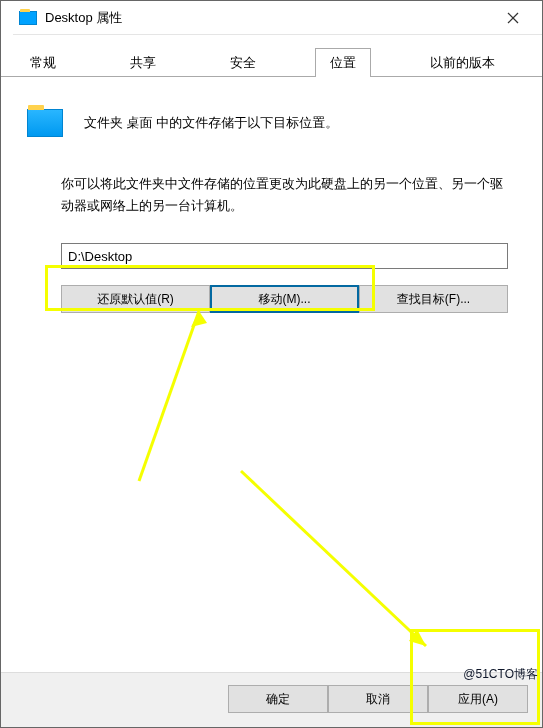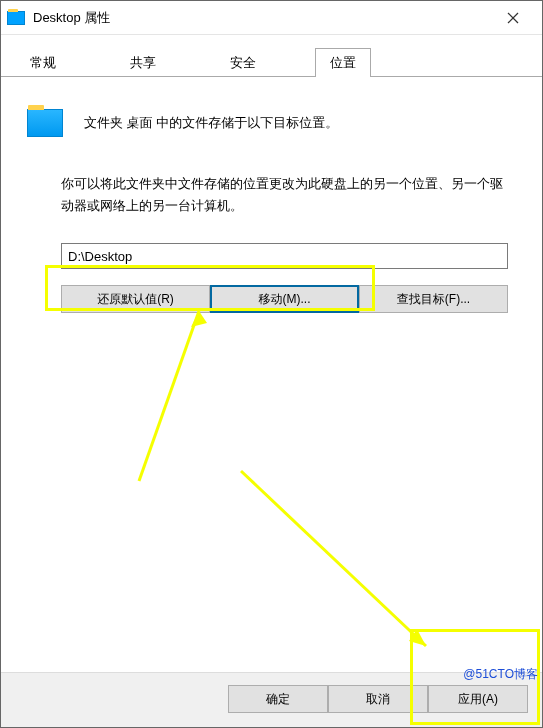--- a/index.html
+++ b/index.html
@@ -25,20 +25,21 @@
       flex-direction: column;
       position: relative;
     }
     .titlebar {
       height: 34px;
       display: flex;
       align-items: center;
       padding: 0 6px;
       background: #fff;
       border-bottom: 1px solid #e5e5e5;
+      margin-left: 12px;
     }
     .titlebar-icon {
       width: 18px;
       height: 14px;
       background: #00a2ff;
       border: 1px solid #0084d1;
       margin-right: 8px;
       position: relative;
     }
     .titlebar-icon::before {
@@ -175,21 +176,21 @@
     }
     .anno-arrow {
       position: absolute;
       pointer-events: none;
     }
     .watermark {
       position: absolute;
       right: 4px;
       bottom: 44px;
       font-size: 12px;
-      color: #1d4ed8;
+      color: #0f172a;
       pointer-events: none;
     }
   </style>
 </head>
 <body>
 
 <div class="window">
 
   <div class="titlebar">
     <div class="titlebar-icon"></div>
@@ -200,20 +201,21 @@
         <line x1="11" y1="1" x2="1" y2="11" stroke="#333" stroke-width="1.2"></line>
       </svg>
     </div>
   </div>
 
   <div class="tab-strip">
     <div class="tab">常规</div>
     <div class="tab">共享</div>
     <div class="tab">安全</div>
     <div class="tab active">位置</div>
+    <div class="tab">以前的版本</div>
   </div>
 
   <div class="content">
     <div class="intro-row">
       <div class="folder-icon-big"></div>
       <div class="intro-text">文件夹 桌面 中的文件存储于以下目标位置。</div>
     </div>
     <div class="explain">你可以将此文件夹中文件存储的位置更改为此硬盘上的另一个位置、另一个驱动器或网络上的另一台计算机。</div>
 
     <div class="path-input-wrap">

